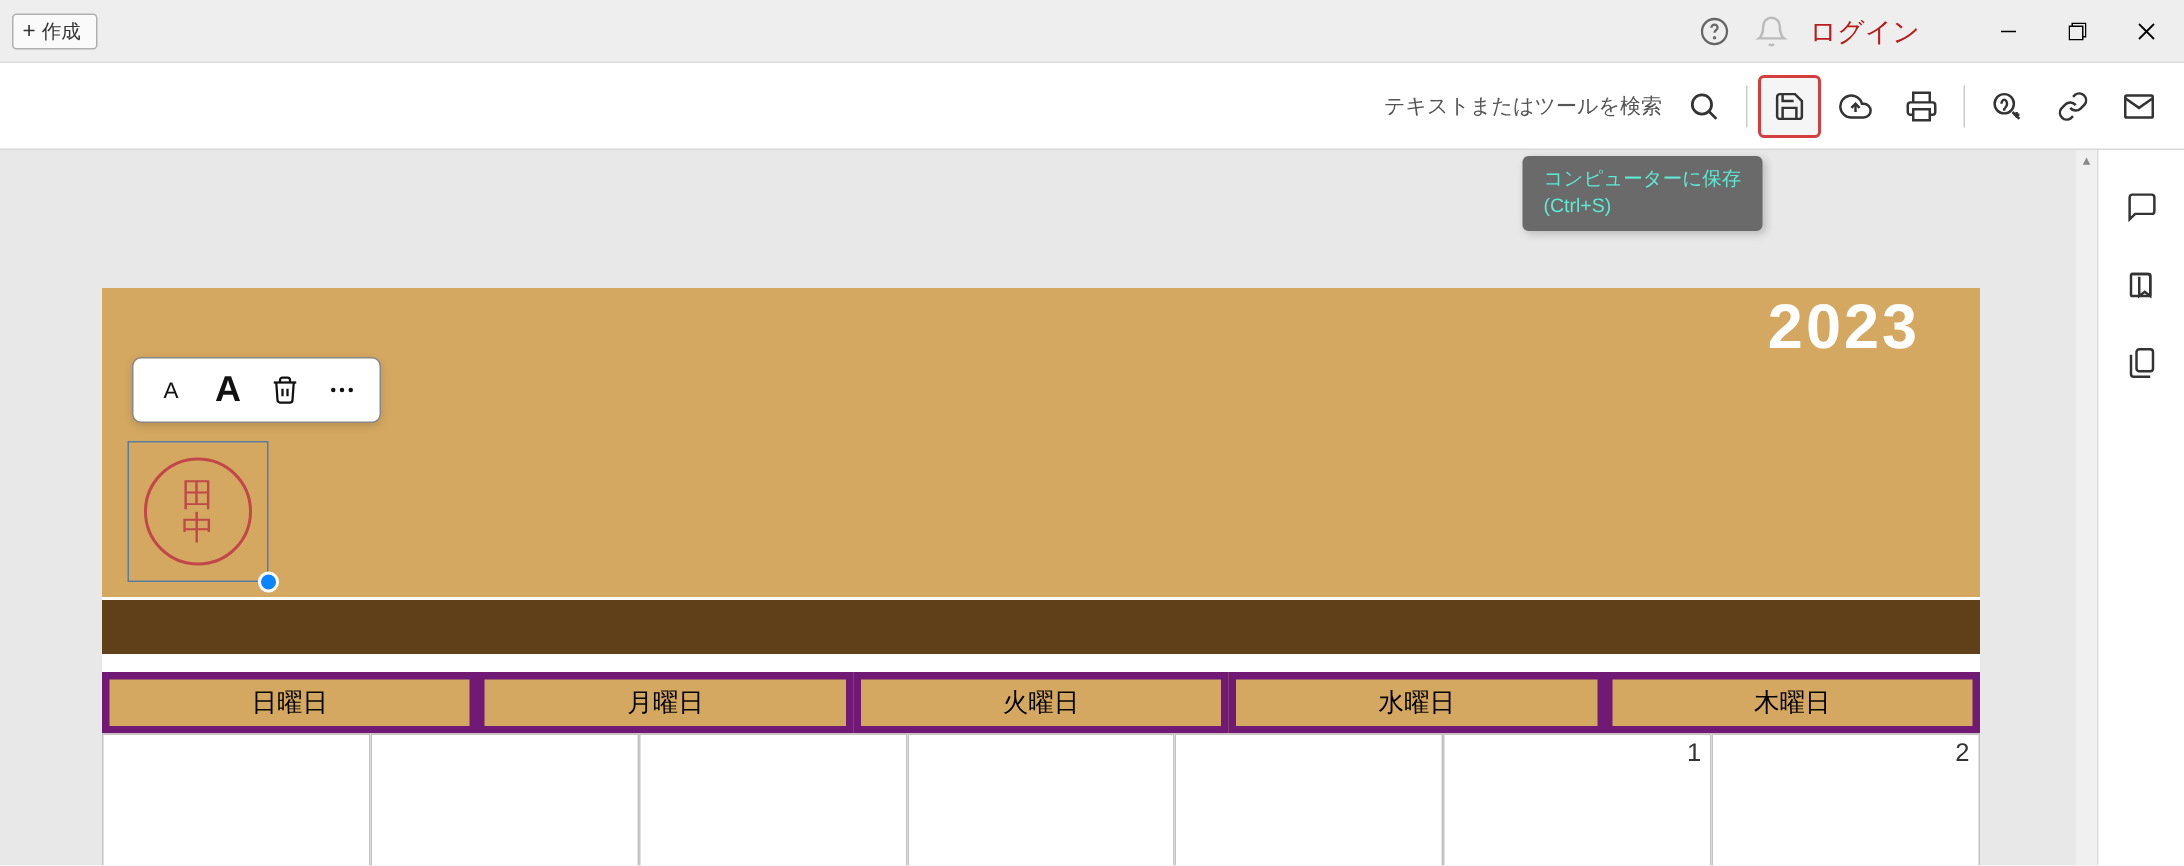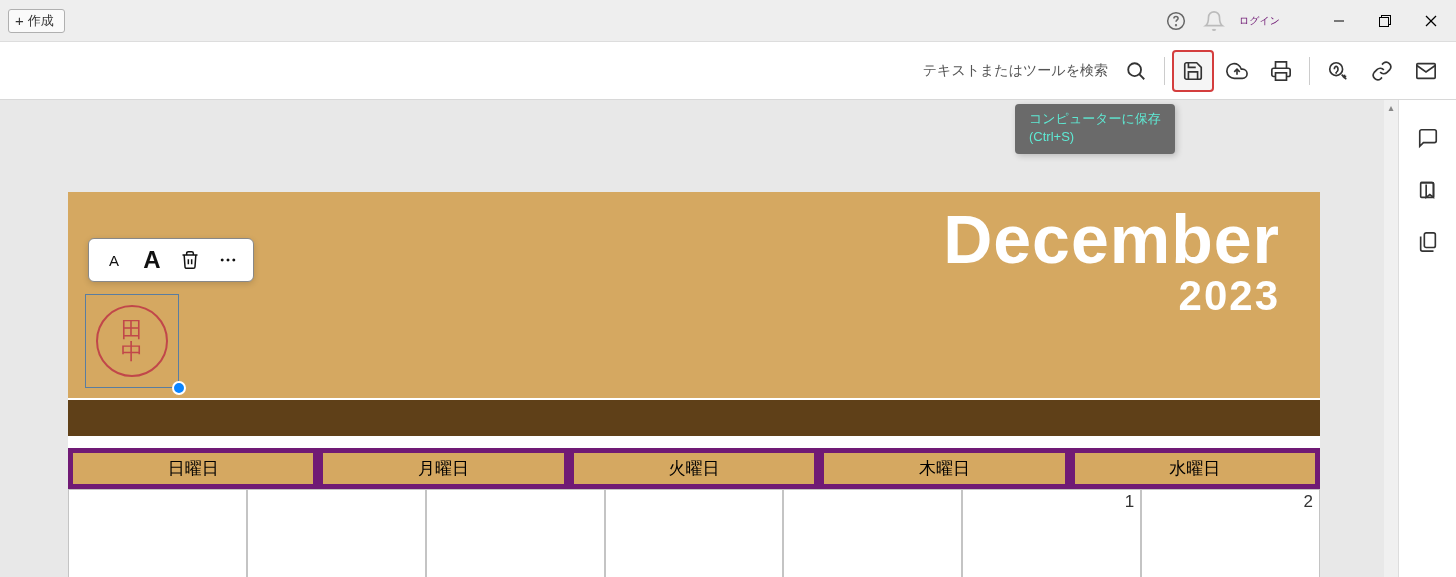--- a/index.html
+++ b/index.html
@@ -49,22 +49,22 @@
       height: 40px;
       display: flex;
       align-items: center;
       justify-content: center;
       color: #666;
       cursor: pointer;
     }
     .titlebar-icon svg { width: 20px; height: 20px; }
     .bell-icon svg { width: 22px; height: 22px; stroke: #bbb; }
     .login-text {
-      font-size: 10px;
-      color: #701a75;
+      font-size: 18px;
+      color: #b91c1c;
       padding: 0 16px 0 6px;
       cursor: pointer;
     }
     .window-controls {
       display: flex;
       margin-left: 20px;
     }
     .window-btn {
       width: 46px;
       height: 42px;
@@ -420,21 +420,20 @@
 </div>
 
 <div class="tooltip">
   <div>コンピューターに保存</div>
   <div>(Ctrl+S)</div>
 </div>
 
 <div class="content-area">
   <div class="doc-page">
     <div class="calendar-header">
-      <div class="month-title">December</div>
       <div class="year-title">2023</div>
 
       <div class="annot-toolbar">
         <div class="annot-tool small-a">A</div>
         <div class="annot-tool big-a">A</div>
         <div class="annot-tool">
           <svg viewBox="0 0 24 24" fill="none" stroke="currentColor" stroke-width="1.8">
               <polyline points="3 6 5 6 21 6"></polyline>
               <path d="M19 6l-1 14a2 2 0 0 1-2 2H8a2 2 0 0 1-2-2L5 6"></path>
               <path d="M10 11v6M14 11v6"></path>
@@ -457,22 +456,22 @@
         </div>
         <div class="resize-handle"></div>
       </div>
     </div>
     <div class="dark-band"></div>
     <div style="height:10px;background:#fff"></div>
     <div class="weekdays">
       <div class="weekday">日曜日</div>
       <div class="weekday">月曜日</div>
       <div class="weekday">火曜日</div>
+      <div class="weekday">水曜日</div>
       <div class="weekday">木曜日</div>
-      <div class="weekday">水曜日</div>
     </div>
     <div class="calendar-row">
       <div class="calendar-cell"></div>
       <div class="calendar-cell"></div>
       <div class="calendar-cell"></div>
       <div class="calendar-cell"></div>
       <div class="calendar-cell"></div>
       <div class="calendar-cell">1</div>
       <div class="calendar-cell">2</div>
     </div>

